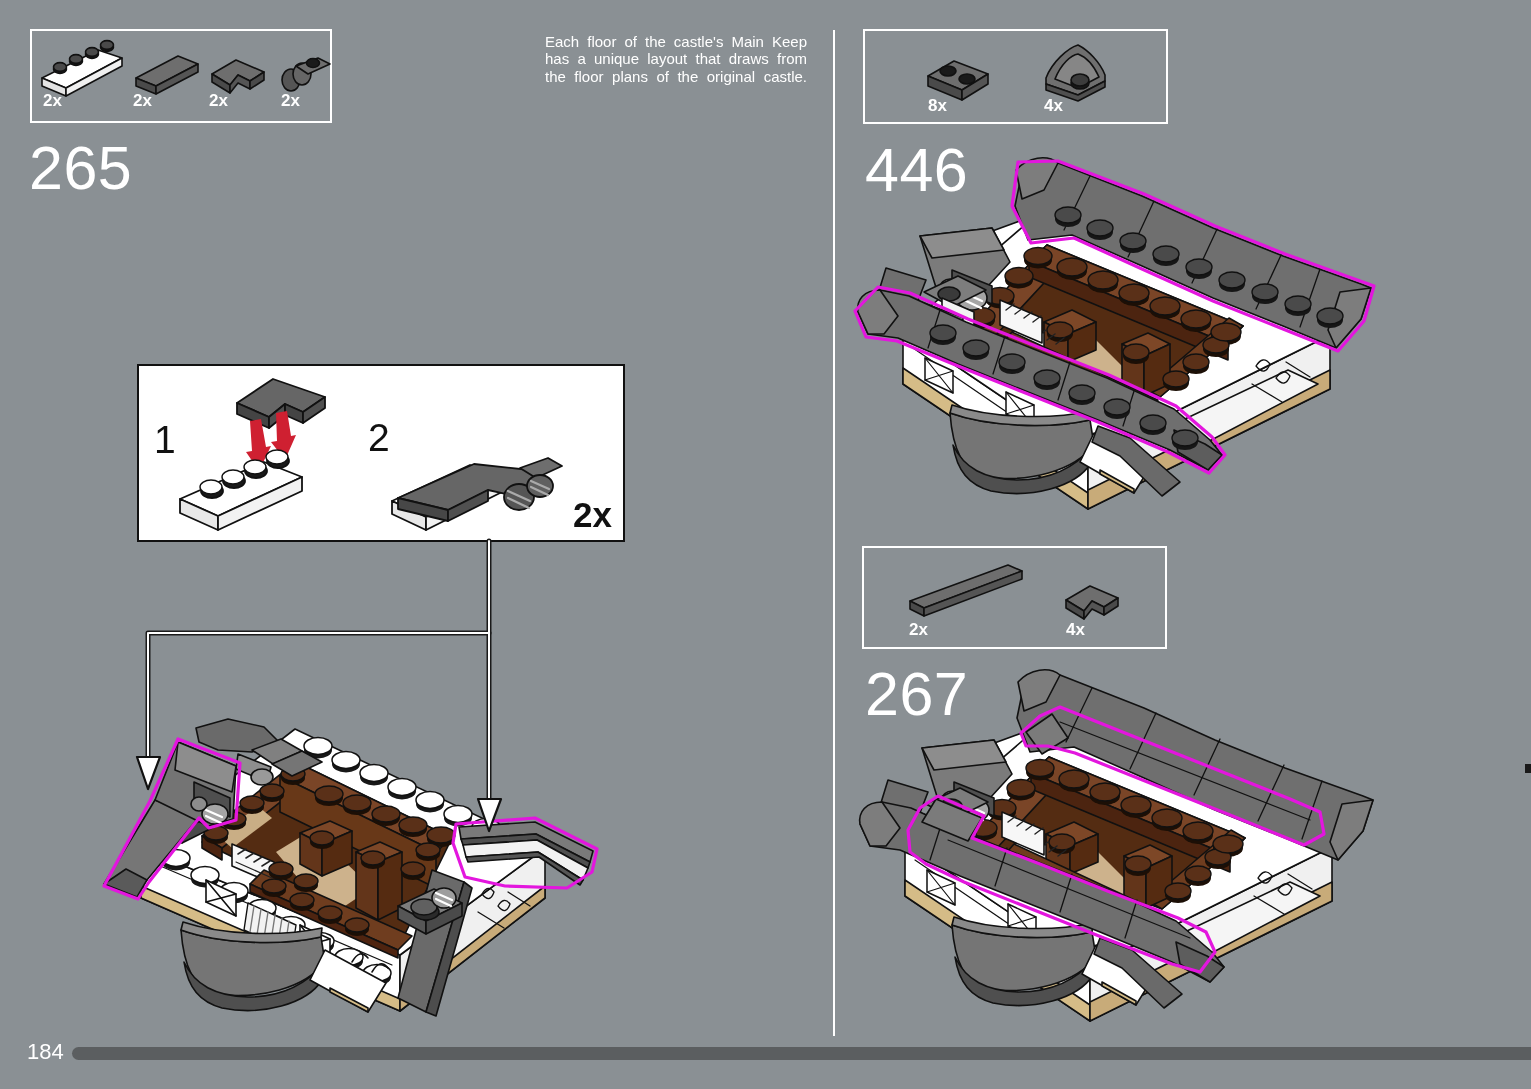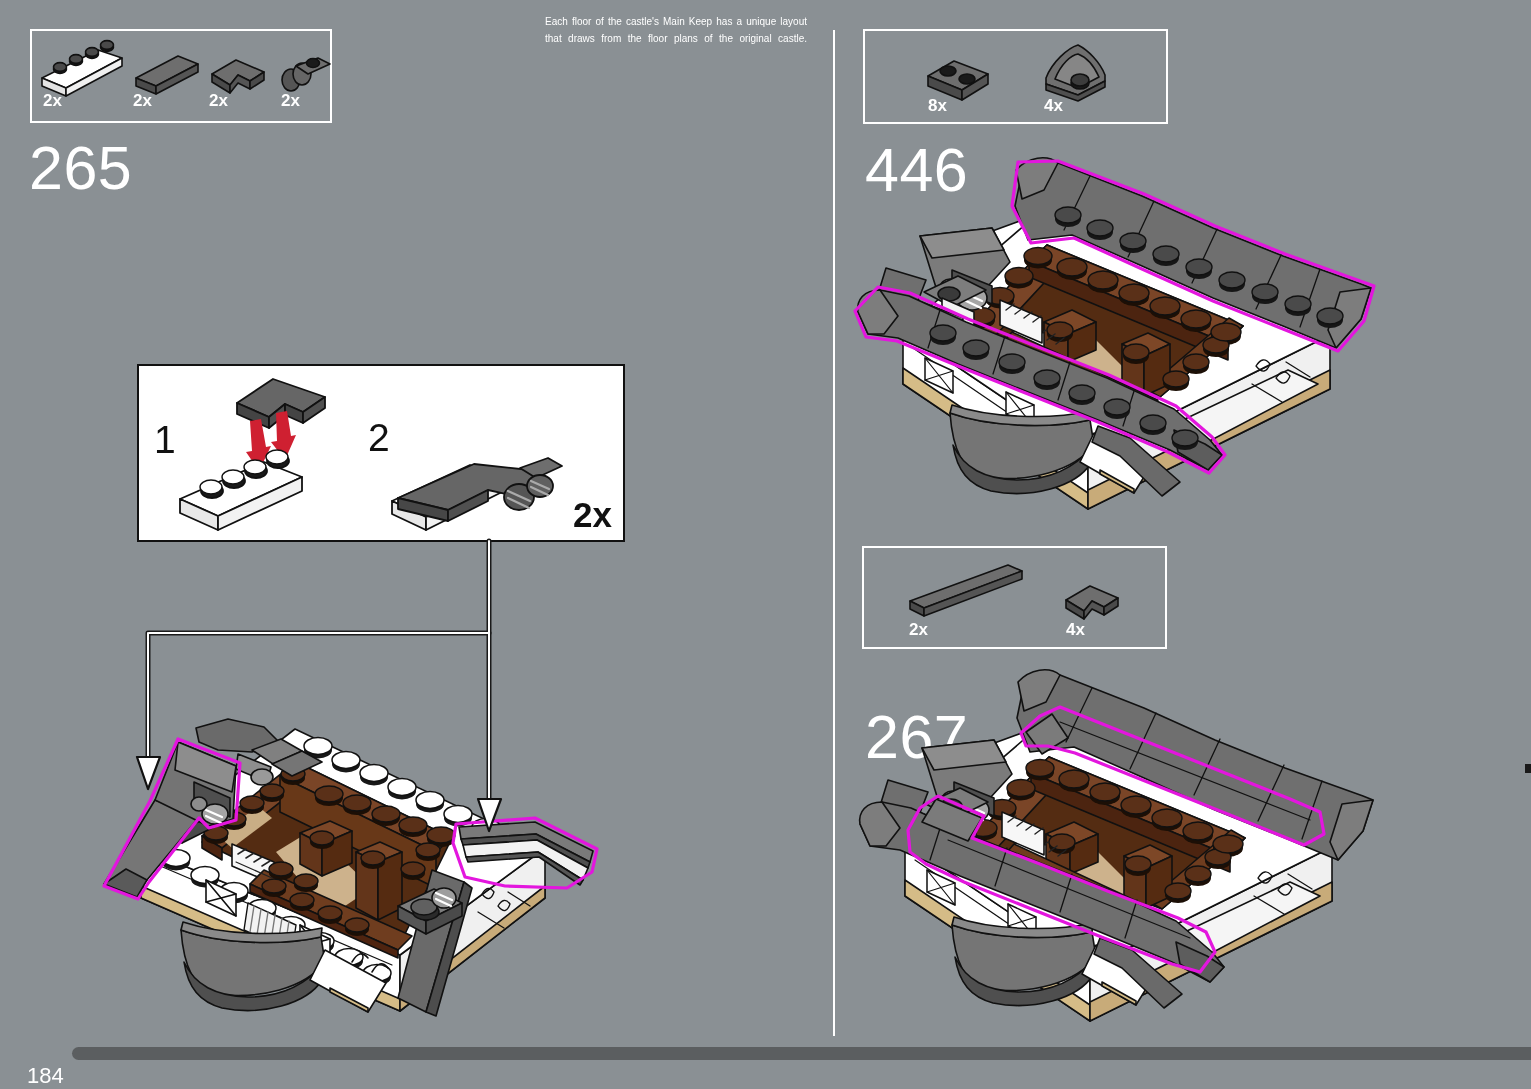--- a/index.html
+++ b/index.html
@@ -6,37 +6,37 @@
   body{width:1531px;height:1089px;background:#8A9094;position:relative;overflow:hidden;
        font-family:"Liberation Sans", sans-serif;}
   .abs{position:absolute;}
   .stepnum{color:#fff;font-size:61px;letter-spacing:0.5px;}
 </style>
 </head>
 <body>
 
 <div class="abs" style="left:30px;top:29px;width:298px;height:90px;border:2.5px solid #fff;"></div>
 
-<div class="abs" style="left:545px;top:13px;width:262px;color:#fff;font-size:10px;line-height:17.4px;text-align:justify;text-align-last:justify;">Each floor of the castle's Main Keep has a unique layout that draws from the floor plans of the original castle.</div>
+<div class="abs" style="left:545px;top:33px;width:262px;color:#fff;font-size:15px;line-height:17.4px;text-align:justify;text-align-last:justify;">Each floor of the castle's Main Keep has a unique layout that draws from the floor plans of the original castle.</div>
 
 <div class="abs stepnum" style="left:29px;top:133px;">265</div>
 
 <div class="abs" style="left:137px;top:364px;width:484px;height:174px;background:#fff;border:2.5px solid #111;"></div>
 
 <div class="abs stepnum" style="left:865px;top:135px;">446</div>
 
 <div class="abs" style="left:863px;top:29px;width:301px;height:91px;border:2.5px solid #fff;"></div>
 
 <div class="abs" style="left:862px;top:546px;width:301px;height:99px;border:2.5px solid #fff;"></div>
 
-<div class="abs stepnum" style="left:865px;top:659px;margin-top:43px;">267</div>
+<div class="abs stepnum" style="left:865px;top:659px;">267</div>
 
 <div class="abs" style="left:833px;top:30px;width:2px;height:1006px;background:#fff;"></div>
 
-<div class="abs" style="left:27px;top:1039px;color:#fff;font-size:22px;margin-top:24px;">184</div>
+<div class="abs" style="left:27px;top:1039px;color:#fff;font-size:22px;">184</div>
 
 <div class="abs" style="left:72px;top:1047px;width:1459px;height:13px;background:#5B5E60;border-radius:7px 0 0 7px;"></div>
 
 <div class="abs" style="left:1525px;top:764px;width:6px;height:9px;background:#1a1a1a;"></div>
 
 <svg class="abs" style="left:0;top:0;" width="1531" height="1089" viewBox="0 0 1531 1089">
 <g stroke-linejoin="round" stroke-linecap="round">
 
 <g stroke="#111" stroke-width="1.6">
 

